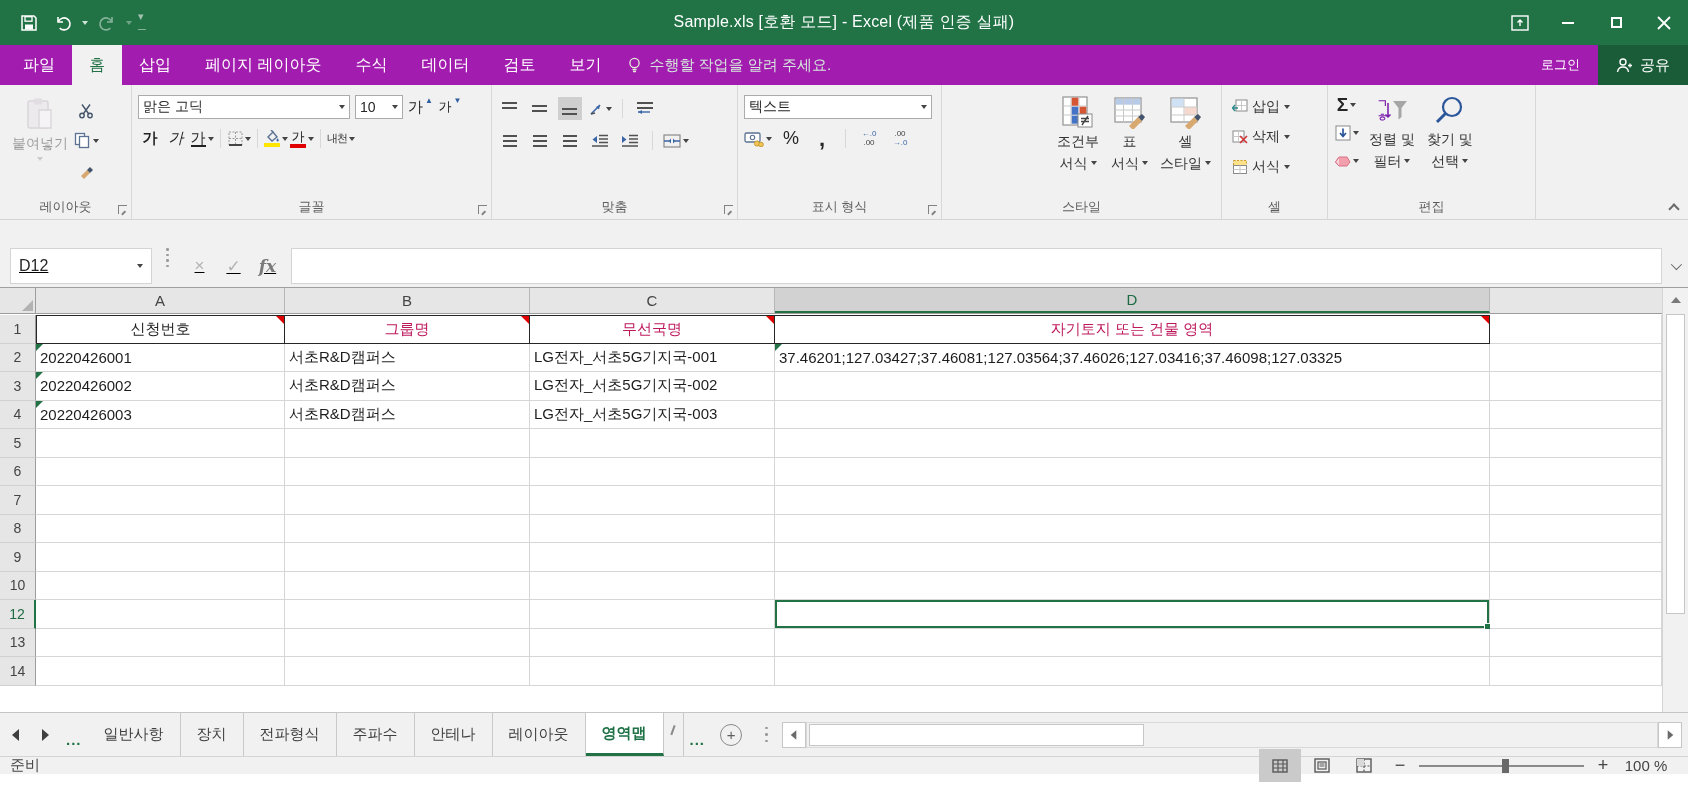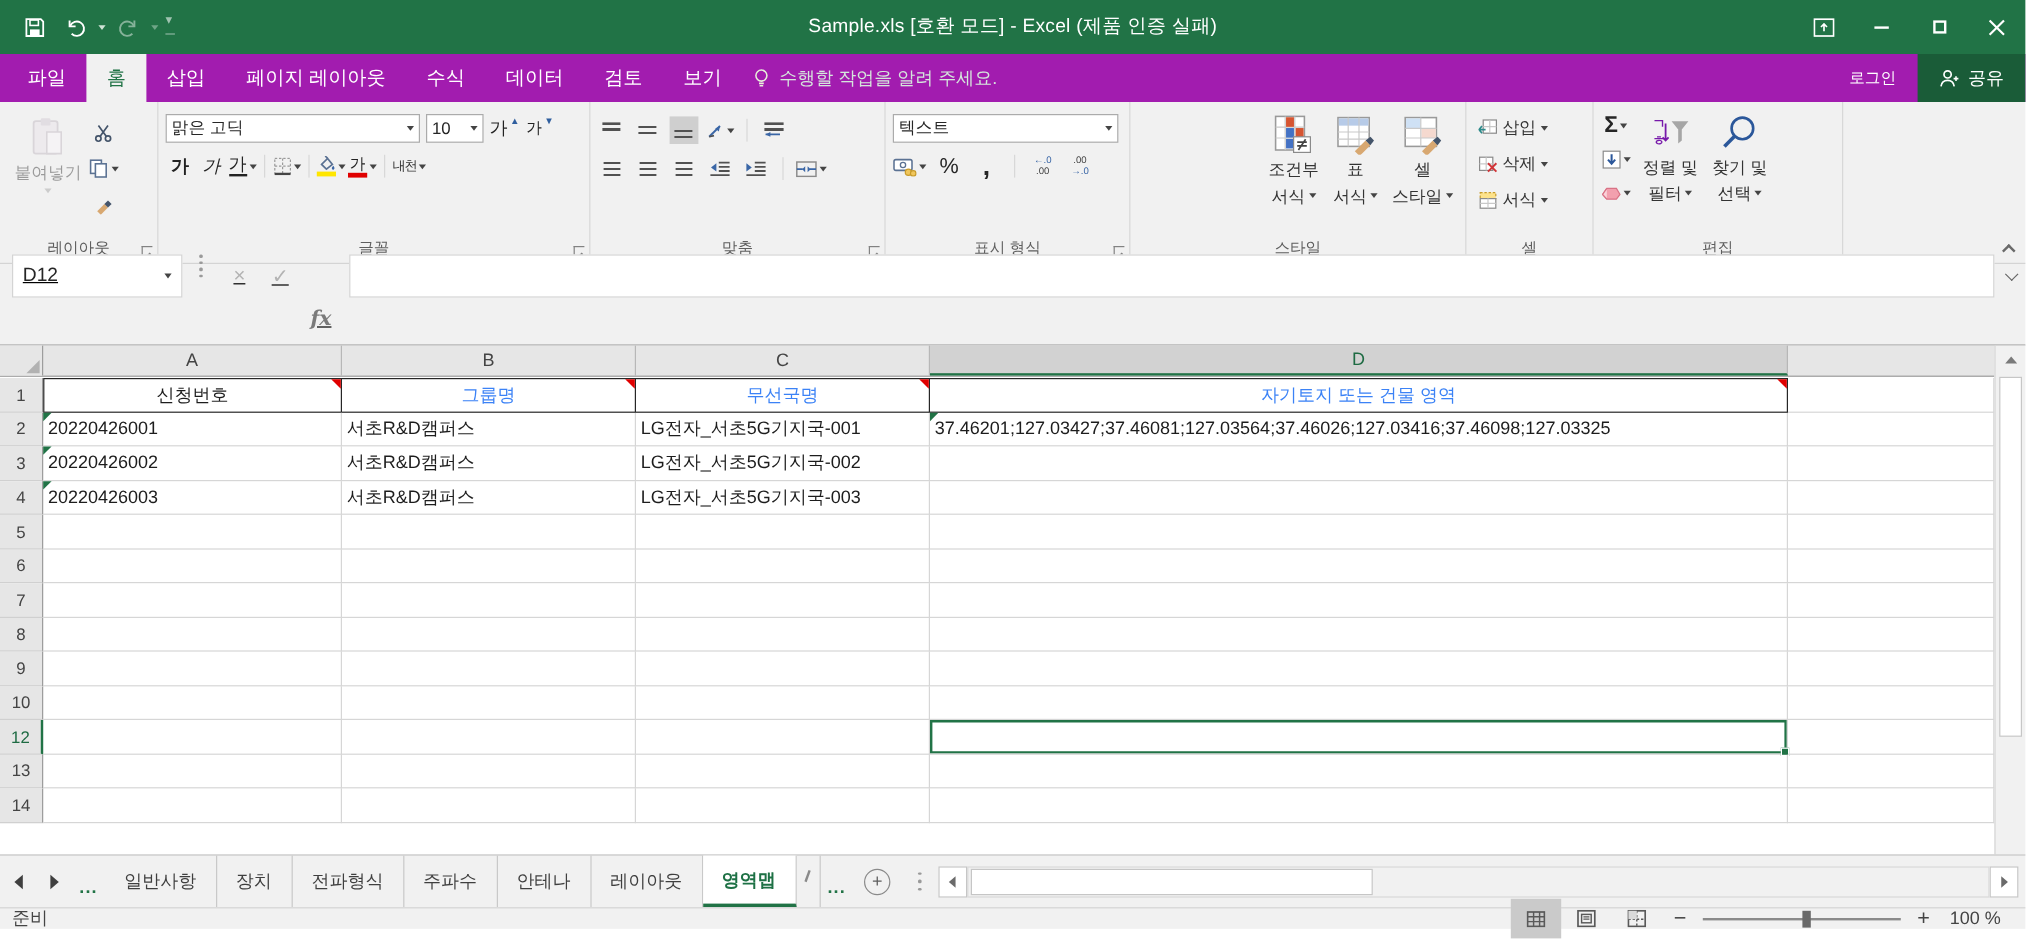--- a/index.html
+++ b/index.html
@@ -61,41 +61,41 @@
   .collapse-rb { position:absolute; right:10px; bottom:6px; width:8px; height:8px; border-left:2px solid #6a6a6a; border-top:2px solid #6a6a6a; transform:rotate(45deg); }
 
   
   .fxbar { position:absolute; left:0; top:220px; width:100%; height:67px; background:#f1f1f1; display:flex; align-items:flex-end; padding:0 0 3px 10px; }
   .fxinner { display:flex; align-items:flex-start; width:100%;text-decoration:underline; }
   .namebox { width:142px; height:36px; background:#fff; border:1px solid #d4d4d4; display:flex; align-items:center; padding:0 8px; font-size:16px; color:#262626; }
   .namebox .da { margin-left:auto; }
   .dots { display:flex; flex-direction:column; gap:3px; margin:0 14px; }
   .dots i { width:2.5px; height:2.5px; background:#9a9a9a; border-radius:50%; }
   .fxbtn { width:34px; height:36px; display:flex; align-items:center; justify-content:center; color:#b3b3b3; font-size:17px; }
-  .fxit { font-family:"DejaVu Serif", serif; font-style:italic; font-weight:bold; color:#7a7a7a; font-size:17px;margin-top:36px; }
+  .fxit { font-family:"DejaVu Serif", serif; font-style:italic; font-weight:bold; color:#7a7a7a; font-size:17px; }
   .fxinput { flex:1; height:36px; background:#fff; border:1px solid #d4d4d4; margin-left:6px; }
   .fxchev { width:26px; height:36px; display:flex; align-items:center; justify-content:center; }
   .chevdown { width:8px; height:8px; border-right:1.5px solid #666; border-bottom:1.5px solid #666; transform:rotate(45deg) translateY(-2px); }
 
   
   .grid { position:absolute; left:0; top:287px; width:100%; height:425px; background:#fff; border-top:1px solid #9f9f9f; }
   .colheads { display:flex; height:26px; background:#e6e6e6; border-bottom:1px solid #9d9d9d; margin-right:26px; }
   .corner { width:36px; border-right:1px solid #9d9d9d; position:relative; background:#e6e6e6; }
   .corner .tri { position:absolute; right:2px; bottom:2px; width:0; height:0; border-bottom:11px solid #b2b2b2; border-left:11px solid transparent; }
   .chead { display:flex; align-items:center; justify-content:center; font-size:15px; color:#444; border-right:1px solid #b7b7b7; }
   .chead.sel { background:#d2d2d2; color:#1e6b43; border-bottom:2px solid #217346; }
   .cA{width:249px}.cB{width:245px}.cC{width:245px}.cD{width:715px}.cE{flex:1; border-right:none;}
   .rows { position:absolute; left:0; top:27px; right:26px; bottom:0; overflow:hidden; }
   .row { display:flex; height:28.5px; }
   .rn { width:36px; background:#e6e6e6; border-right:1px solid #9d9d9d; border-bottom:1px solid #d0d0d0; display:flex; align-items:center; justify-content:center; font-size:14px; color:#444; }
   .rn.sel { background:#e5e5e5; color:#1e6b43; border-right:2px solid #217346; }
   .c { border-right:1px solid #d6d6d6; border-bottom:1px solid #d6d6d6; font-size:15px; color:#1d1d1d; display:flex; align-items:center; padding:0 4px; position:relative; white-space:nowrap; overflow:visible; }
   .hdrcell { border:1px solid #262626; justify-content:center; font-weight:normal; }
   .hdrcell + .hdrcell { border-left:none; }
-  .redtxt { color:#3b82f6; }
+  .redtxt { color:#be185d; }
   .ct { position:absolute; top:0; right:0; width:0; height:0; border-top:8px solid #e00000; border-left:8px solid transparent; }
   .gt { position:absolute; top:0; left:0; width:0; height:0; border-top:7px solid #217346; border-right:7px solid transparent; }
   .c.activecell { box-shadow:inset 0 0 0 2px #217346; }
   .fillhandle { position:absolute; right:-2px; bottom:-2px; width:7px; height:7px; background:#217346; border:1px solid #fff; }
   .vscroll { position:absolute; right:0; top:0; width:26px; bottom:0; background:#f1f1f1; border-left:1px solid #d4d4d4; }
   .vs-up { height:24px; display:flex; align-items:center; justify-content:center; }
   .tri-up { width:0;height:0;border-left:5px solid transparent;border-right:5px solid transparent;border-bottom:6px solid #7a7a7a; }
   .vthumb { margin:2px 3px; height:300px; background:#fff; border:1px solid #c6c6c6; }
 
   

